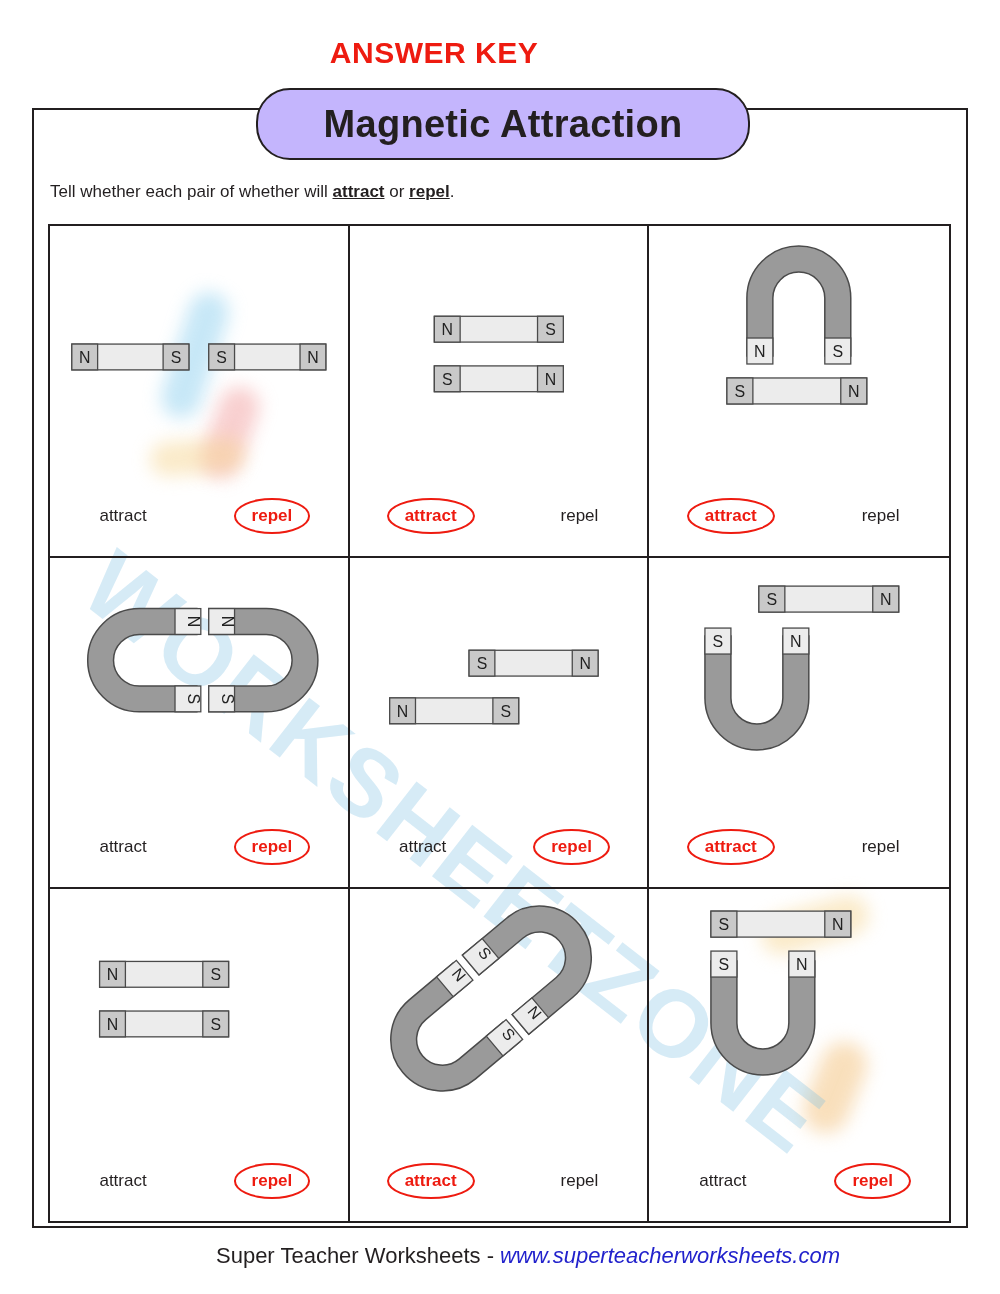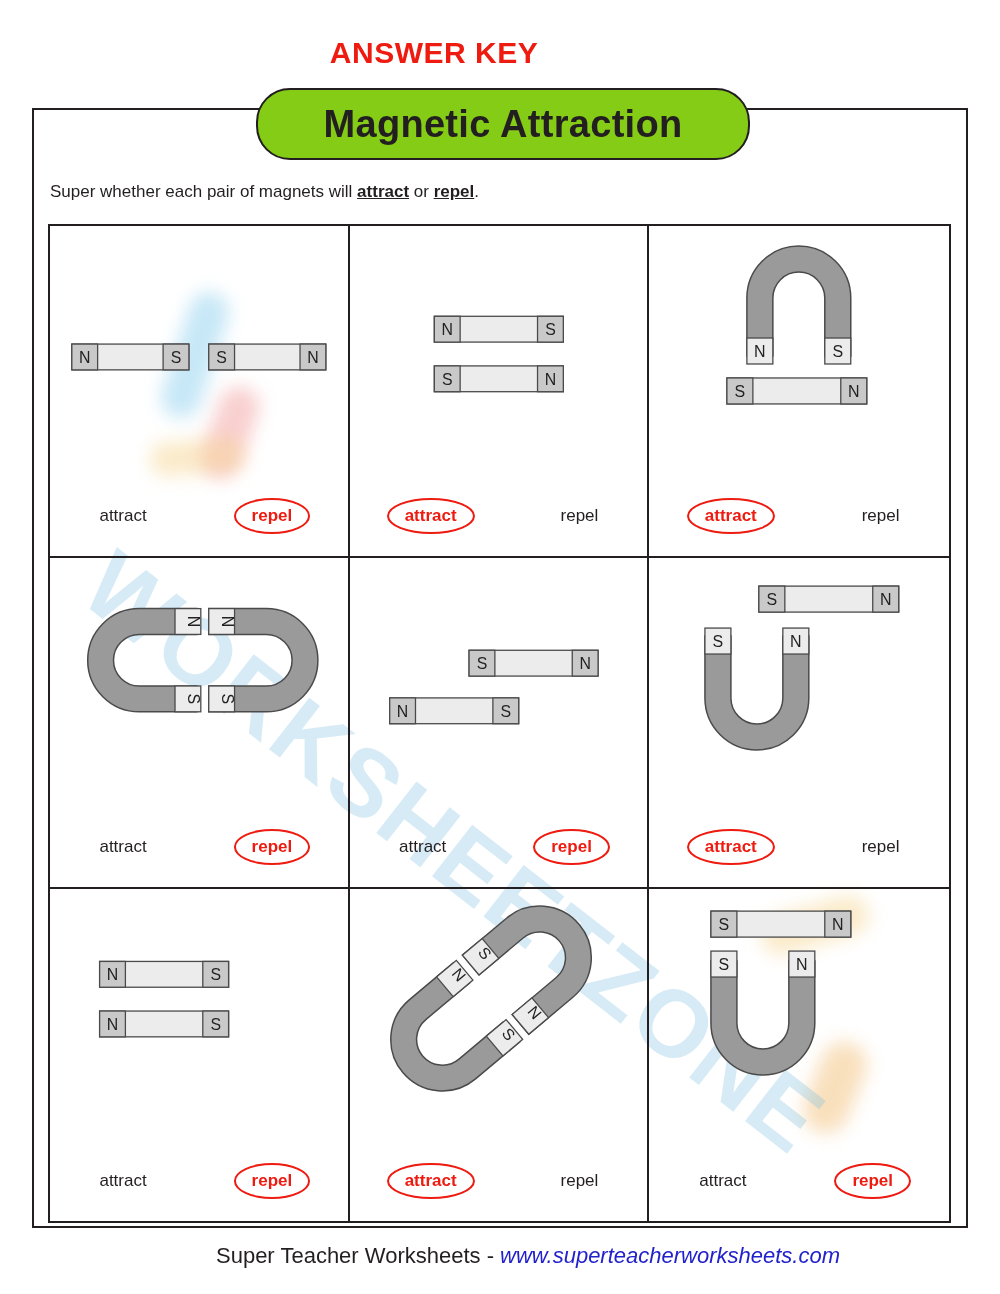--- a/index.html
+++ b/index.html
@@ -69,21 +69,21 @@
   }
 
   .title-box {
     position: absolute;
     left: 256px;
     top: 88px;
     width: 490px;
     height: 68px;
     border: 2px solid #231f20;
     border-radius: 34px;
-    background: #84cc16;
+    background: #c4b5fd;
     z-index: 4;
     display: flex;
     align-items: center;
     justify-content: center;
   }
   .title-box span {
     font-size: 38px;
     font-weight: bold;
     color: #231f20;
     letter-spacing: 0.3px;
@@ -185,21 +185,21 @@
 
 <div class="answer-key">ANSWER KEY</div>
 
 <div class="sheet"></div>
 
 <div class="title-box">
   <span>Magnetic Attraction</span>
 </div>
 
 <div class="instructions">
-  <span>Super whether each pair of magnets will </span><b>attract</b><span> or </span><b>repel</b><span>.</span>
+  <span>Tell whether each pair of whether will </span><b>attract</b><span> or </span><b>repel</b><span>.</span>
 </div>
 
 <div class="grid">
 
   <div class="cell">
     <svg class="art" viewBox="0 0 300 255">
       <g>
         <rect x="22" y="118" width="118" height="26" fill="#ececec" stroke="#4a4a4a" stroke-width="1.3"></rect>
         <rect x="22" y="118" width="26" height="26" fill="#c9c9c9" stroke="#4a4a4a" stroke-width="1.3"></rect>
         <rect x="114" y="118" width="26" height="26" fill="#c9c9c9" stroke="#4a4a4a" stroke-width="1.3"></rect>

